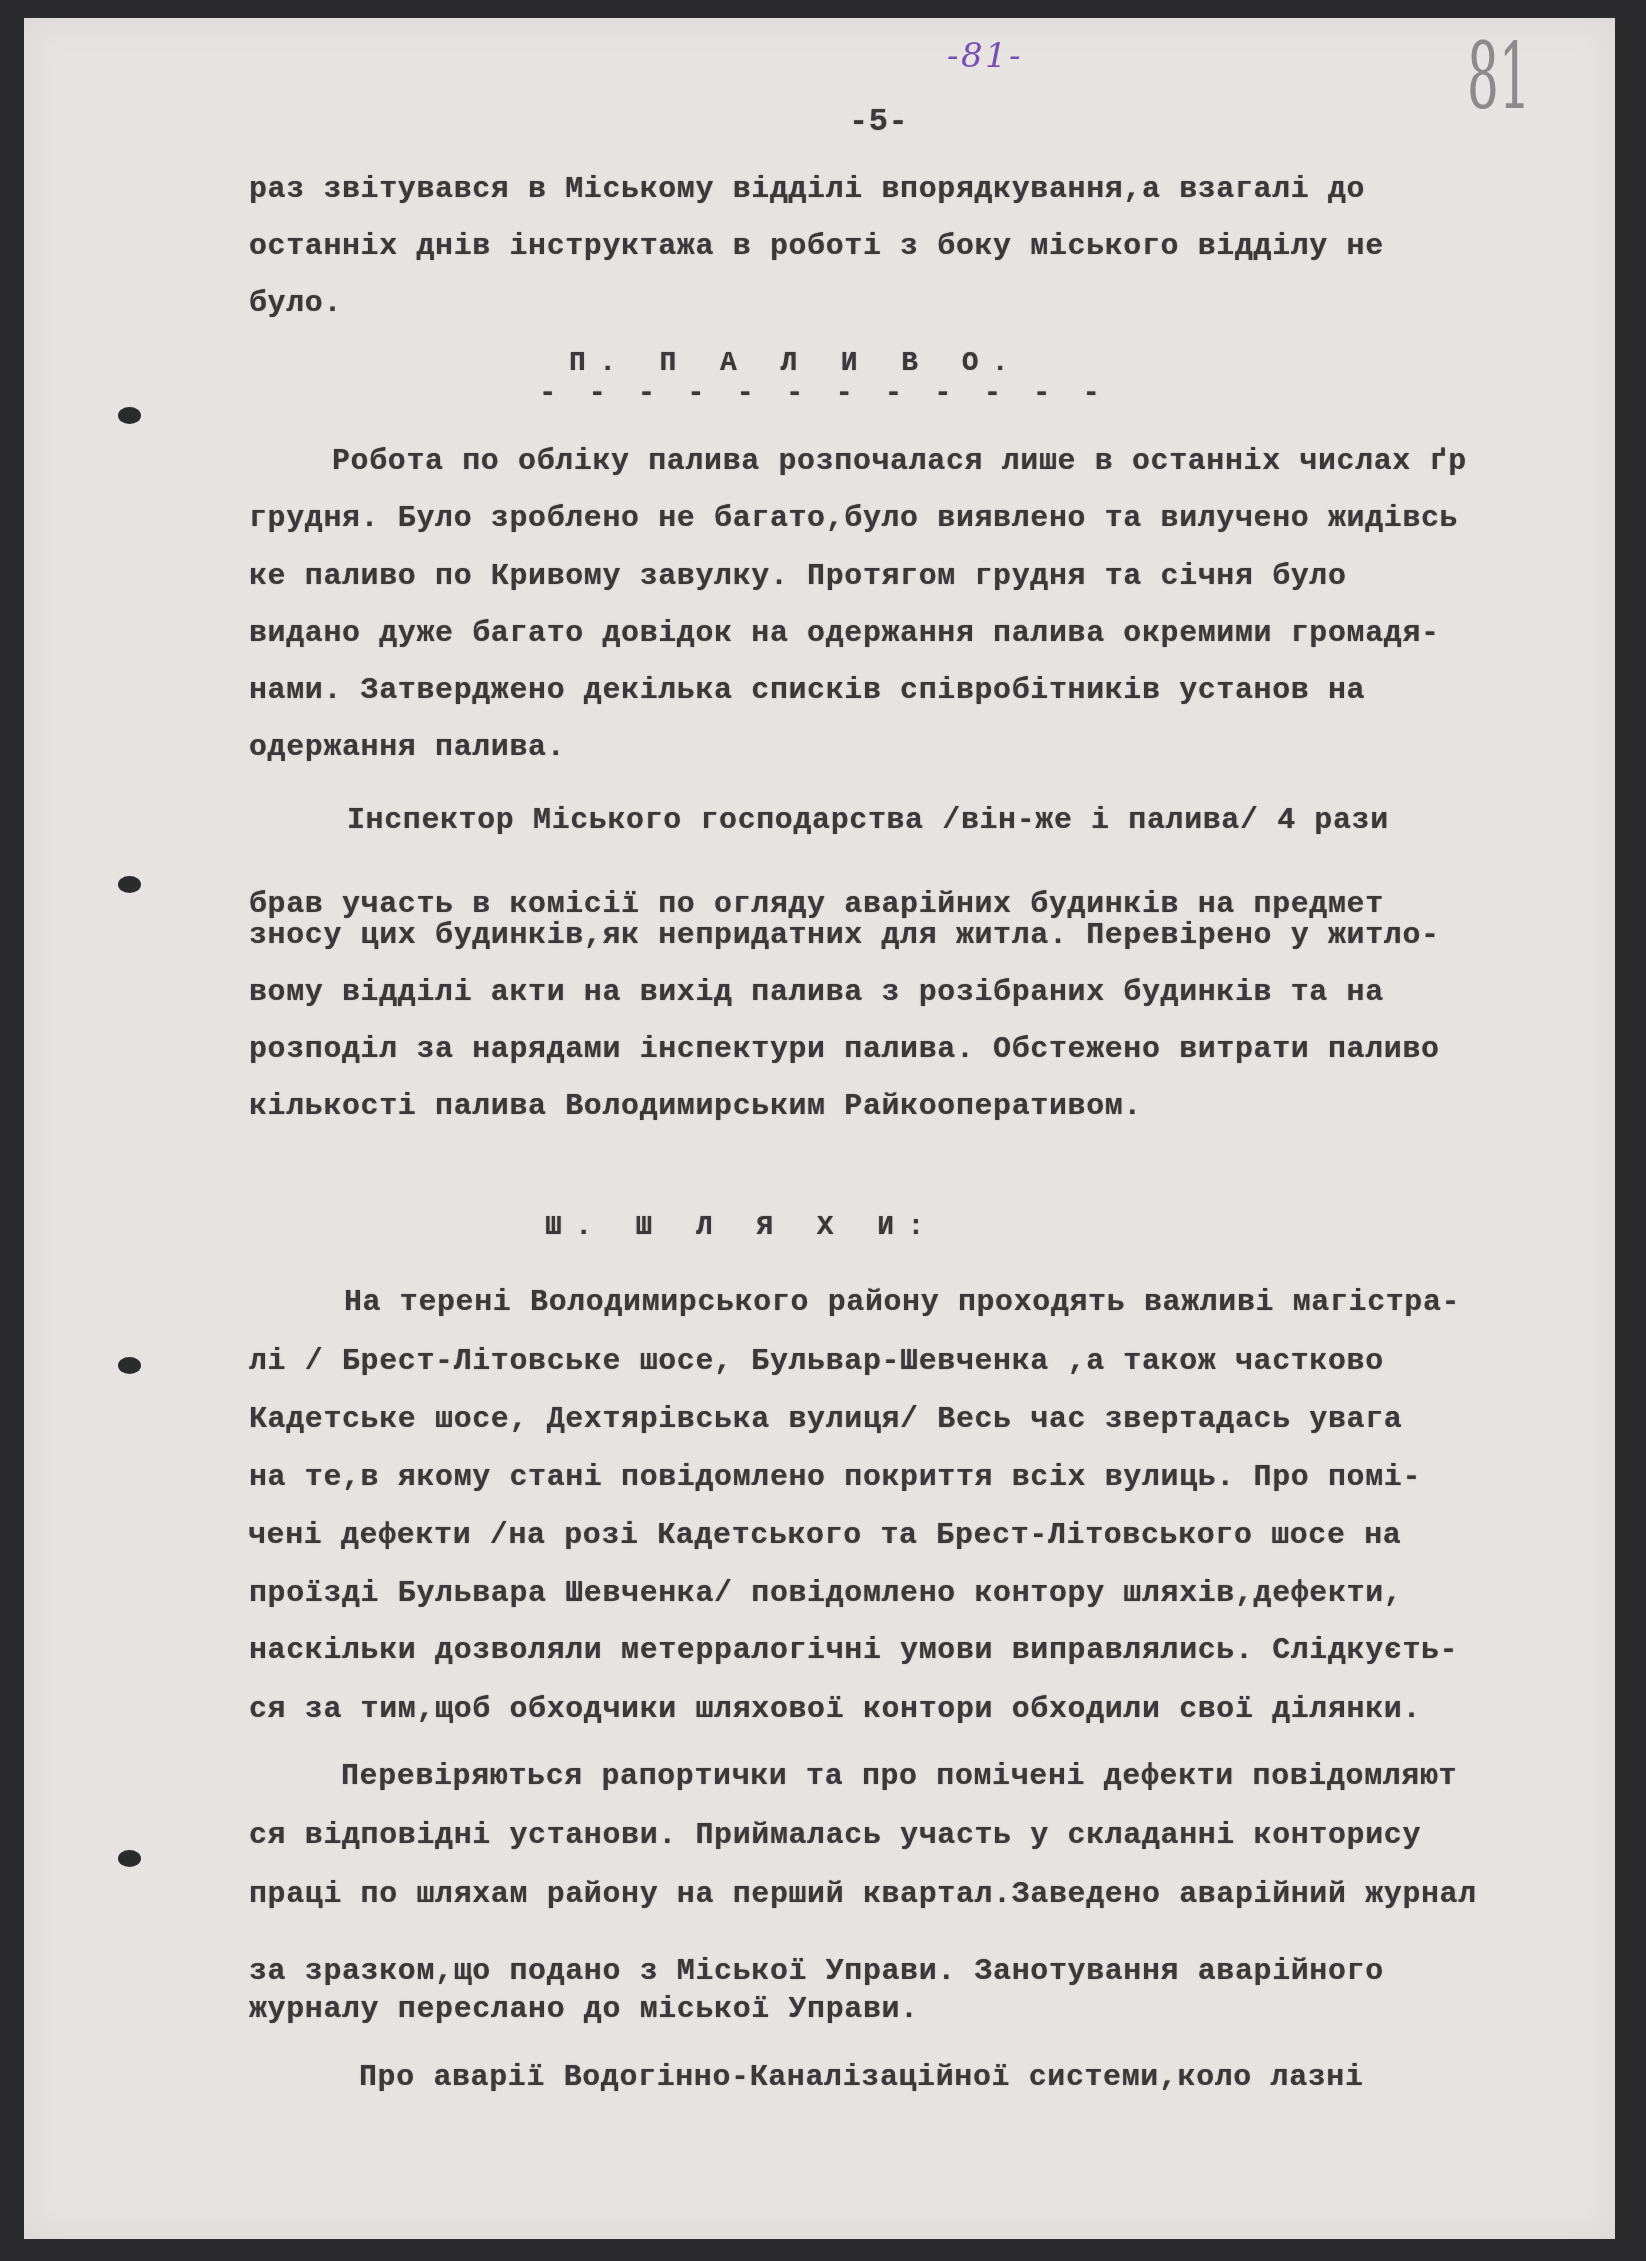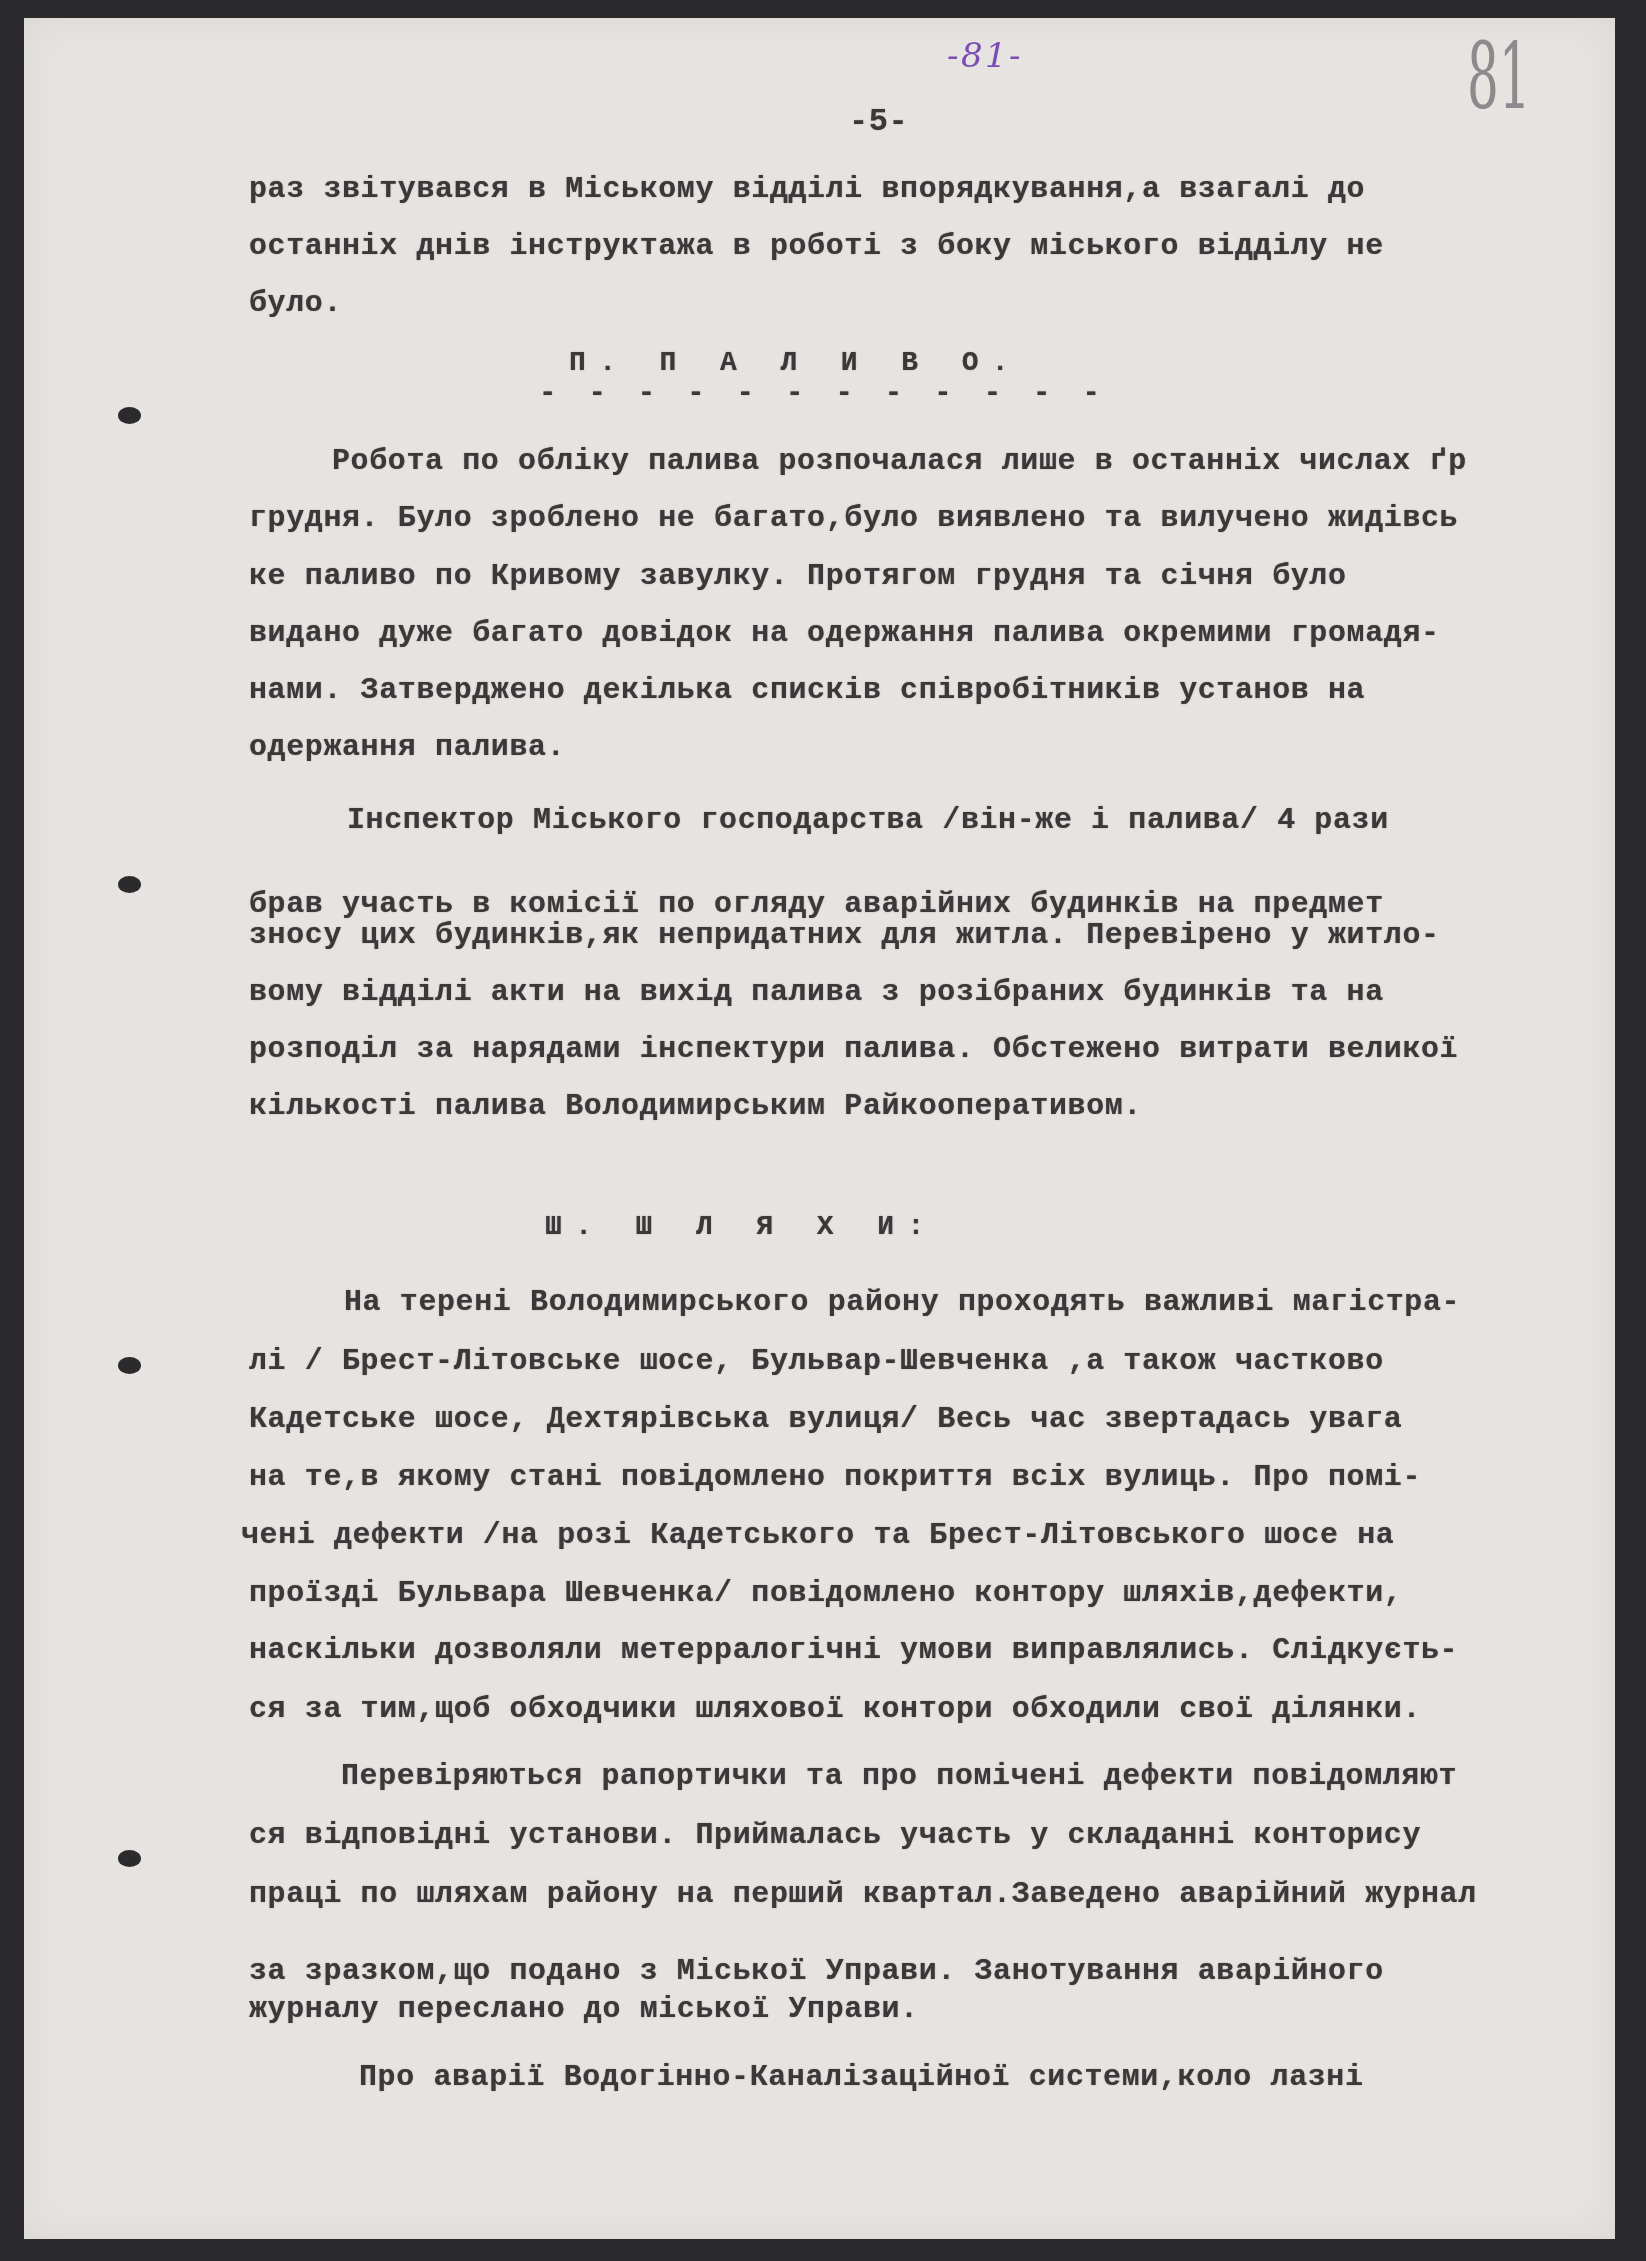--- a/index.html
+++ b/index.html
@@ -87,30 +87,30 @@
 <div class="typed" style="left:249px;top:501px;">грудня. Було зроблено не багато,було виявлено та вилучено жидівсь</div>
 <div class="typed" style="left:249px;top:559px;">ке паливо по Кривому завулку. Протягом грудня та січня було</div>
 <div class="typed" style="left:249px;top:616px;">видано дуже багато довідок на одержання палива окремими громадя-</div>
 <div class="typed" style="left:249px;top:673px;">нами. Затверджено декілька списків співробітників установ на</div>
 <div class="typed" style="left:249px;top:730px;">одержання палива.</div>
 
 <div class="typed" style="left:347px;top:803px;">Інспектор Міського господарства /він-же і палива/ 4 рази</div>
 <div class="typed" style="left:249px;top:860px;margin-top:27px;">брав участь в комісії по огляду аварійних будинків на предмет</div>
 <div class="typed" style="left:249px;top:918px;">зносу цих будинків,як непридатних для житла. Перевірено у житло-</div>
 <div class="typed" style="left:249px;top:975px;">вому відділі акти на вихід палива з розібраних будинків та на</div>
-<div class="typed" style="left:249px;top:1032px;">розподіл за нарядами інспектури палива. Обстежено витрати великої</div>
+<div class="typed" style="left:249px;top:1032px;">розподіл за нарядами інспектури палива. Обстежено витрати паливо</div>
 <div class="typed" style="left:249px;top:1089px;">кількості палива Володимирським Райкооперативом.</div>
 
 <div class="typed section-title" style="left:545px;top:1211px;">Ш. Ш Л Я Х И:</div>
 
 <div class="typed" style="left:344px;top:1285px;">На терені Володимирського району проходять важливі магістра-</div>
 <div class="typed" style="left:249px;top:1344px;">лі / Брест-Літовське шосе, Бульвар-Шевченка ,а також частково</div>
 <div class="typed" style="left:249px;top:1402px;">Кадетське шосе, Дехтярівська вулиця/ Весь час звертадась увага</div>
 <div class="typed" style="left:249px;top:1460px;">на те,в якому стані повідомлено покриття всіх вулиць. Про помі-</div>
-<div class="typed" style="left:241px;top:1518px;font-family:Liberation Mono, monospace;">чені дефекти /на розі Кадетського та Брест-Літовського шосе на</div>
+<div class="typed" style="left:248px;top:1518px;font-family:Liberation Mono, monospace;">чені дефекти /на розі Кадетського та Брест-Літовського шосе на</div>
 <div class="typed" style="left:249px;top:1576px;">проїзді Бульвара Шевченка/ повідомлено контору шляхів,дефекти,</div>
 <div class="typed" style="left:249px;top:1633px;">наскільки дозволяли метерралогічні умови виправлялись. Слідкуєть-</div>
 <div class="typed" style="left:249px;top:1692px;">ся за тим,щоб обходчики шляхової контори обходили свої ділянки.</div>
 
 <div class="typed" style="left:341px;top:1759px;">Перевіряються рапортички та про помічені дефекти повідомляют</div>
 <div class="typed" style="left:249px;top:1818px;">ся відповідні установи. Приймалась участь у складанні конторису</div>
 <div class="typed" style="left:249px;top:1877px;">праці по шляхам району на перший квартал.Заведено аварійний журнал</div>
 <div class="typed" style="left:249px;top:1935px;margin-top:19px;">за зразком,що подано з Міської Управи. Занотування аварійного</div>
 <div class="typed" style="left:249px;top:1992px;">журналу переслано до міської Управи.</div>
 

